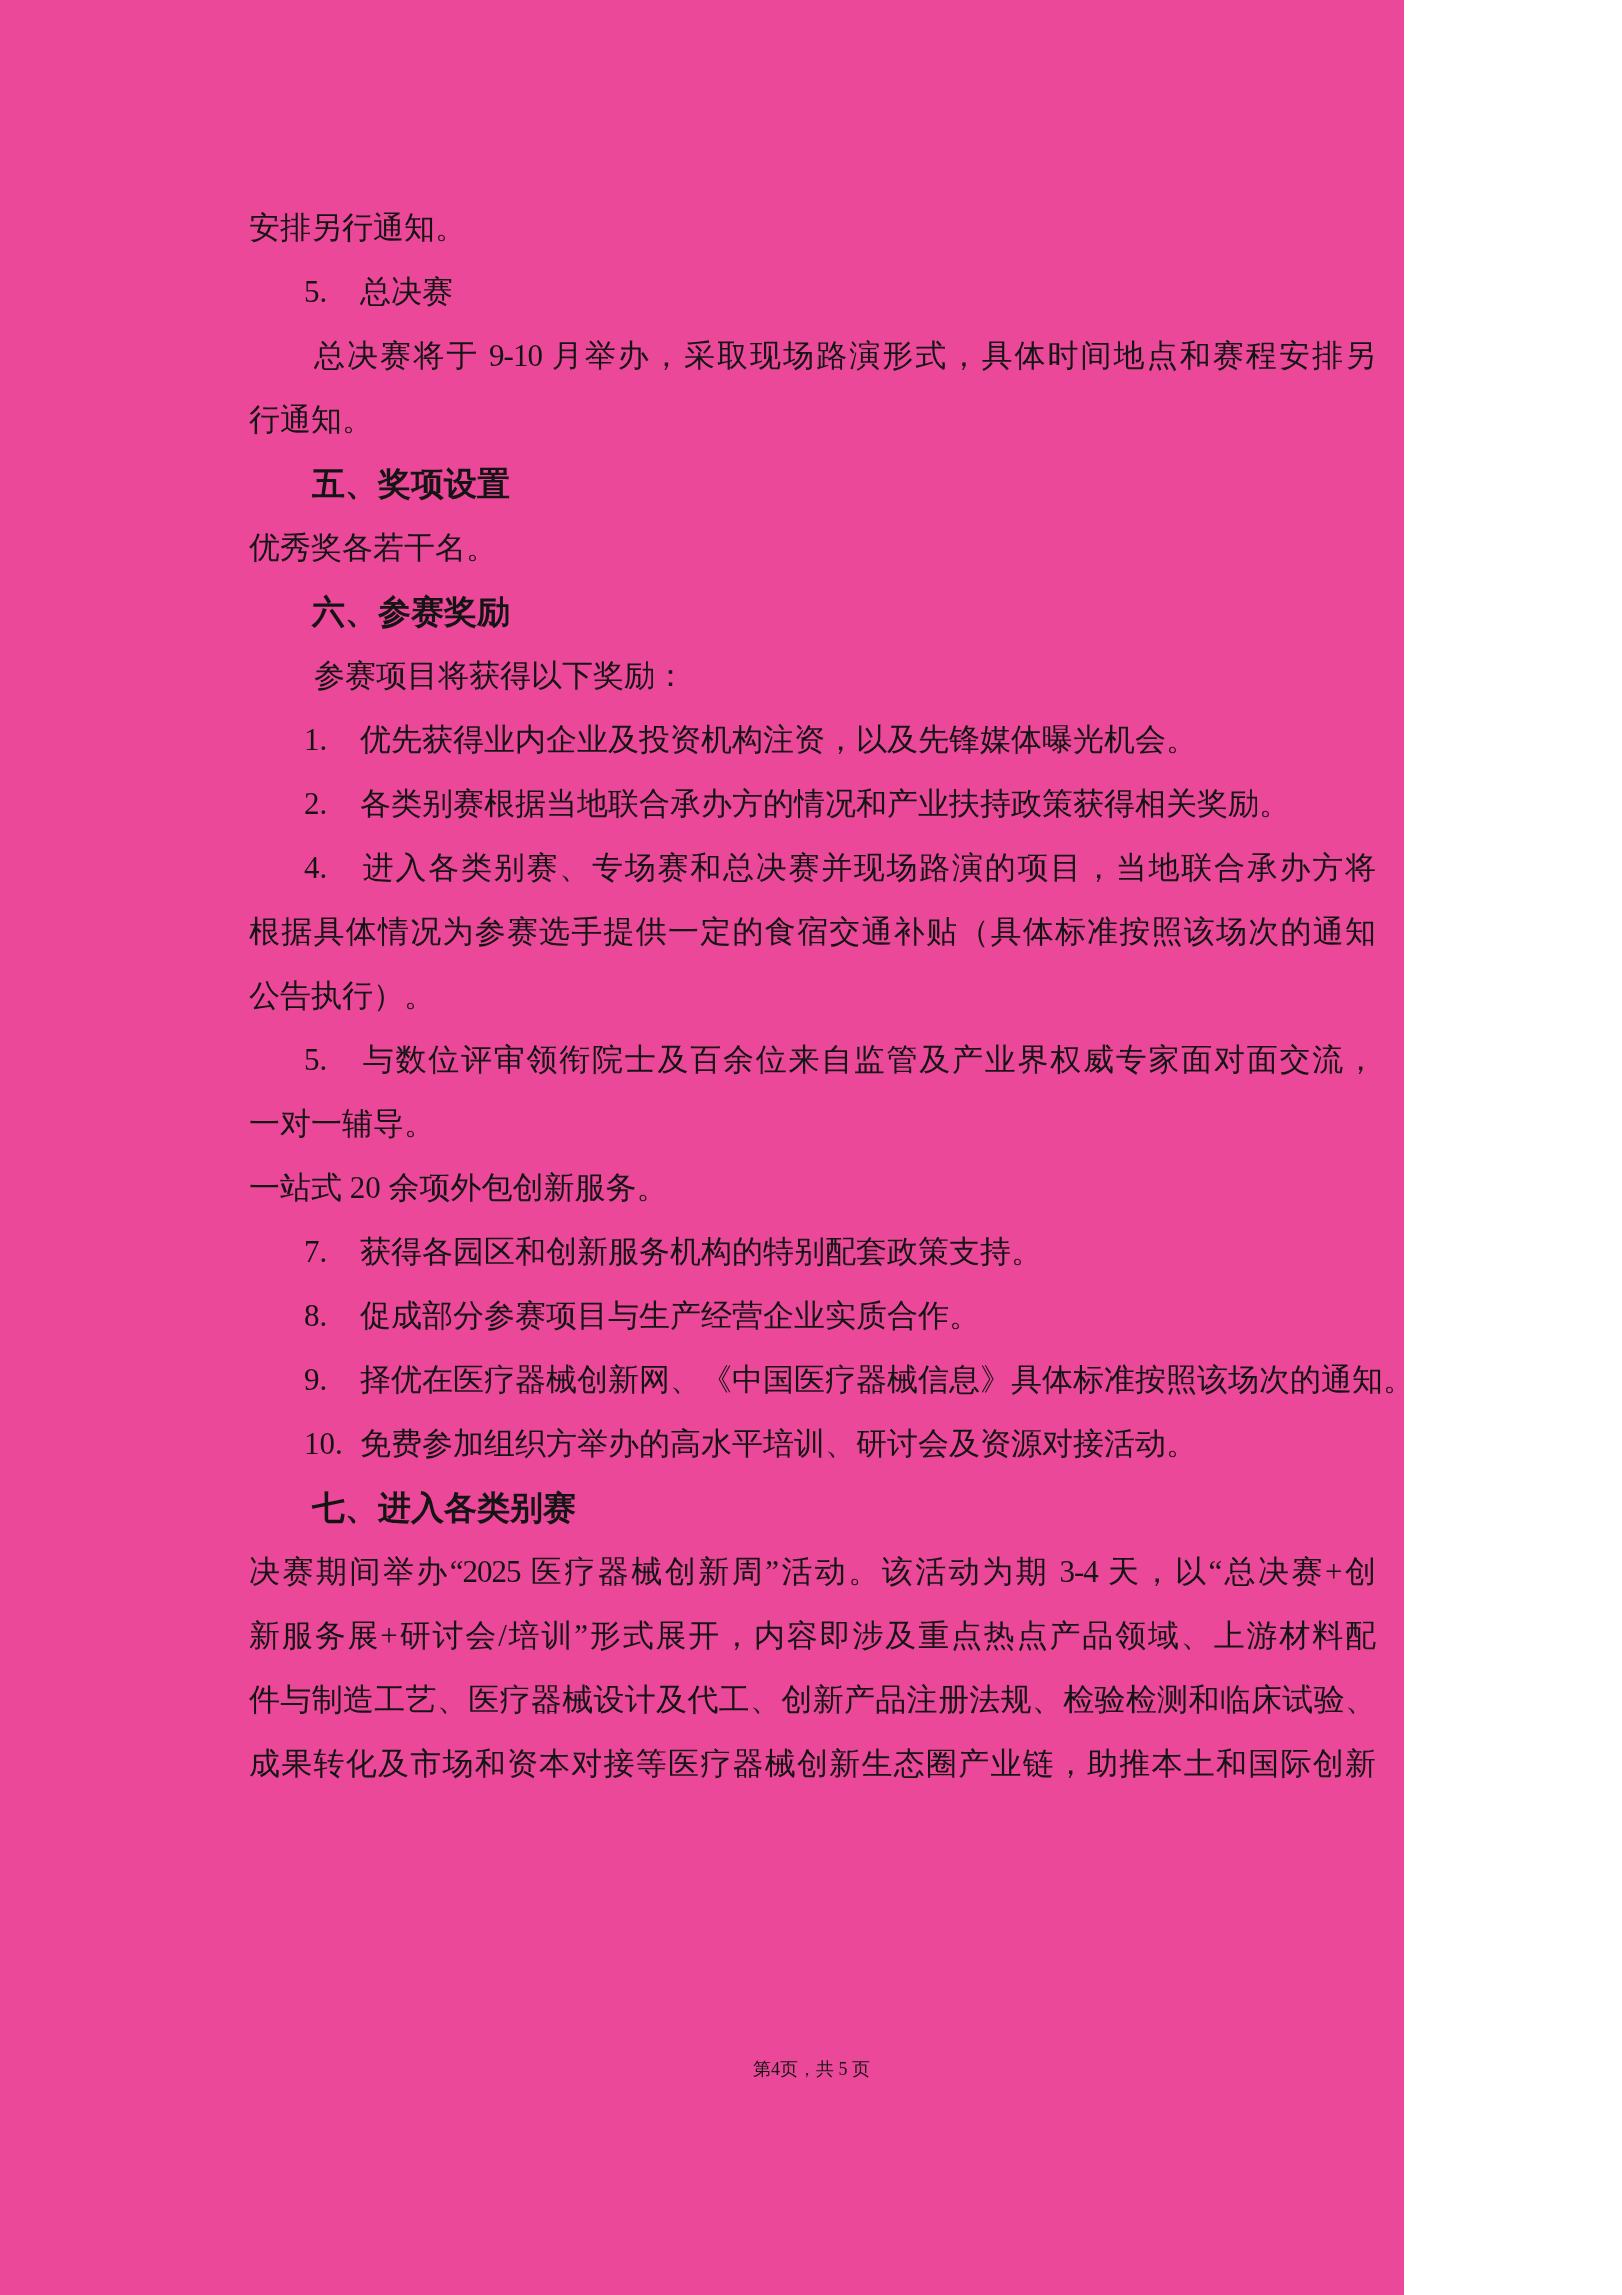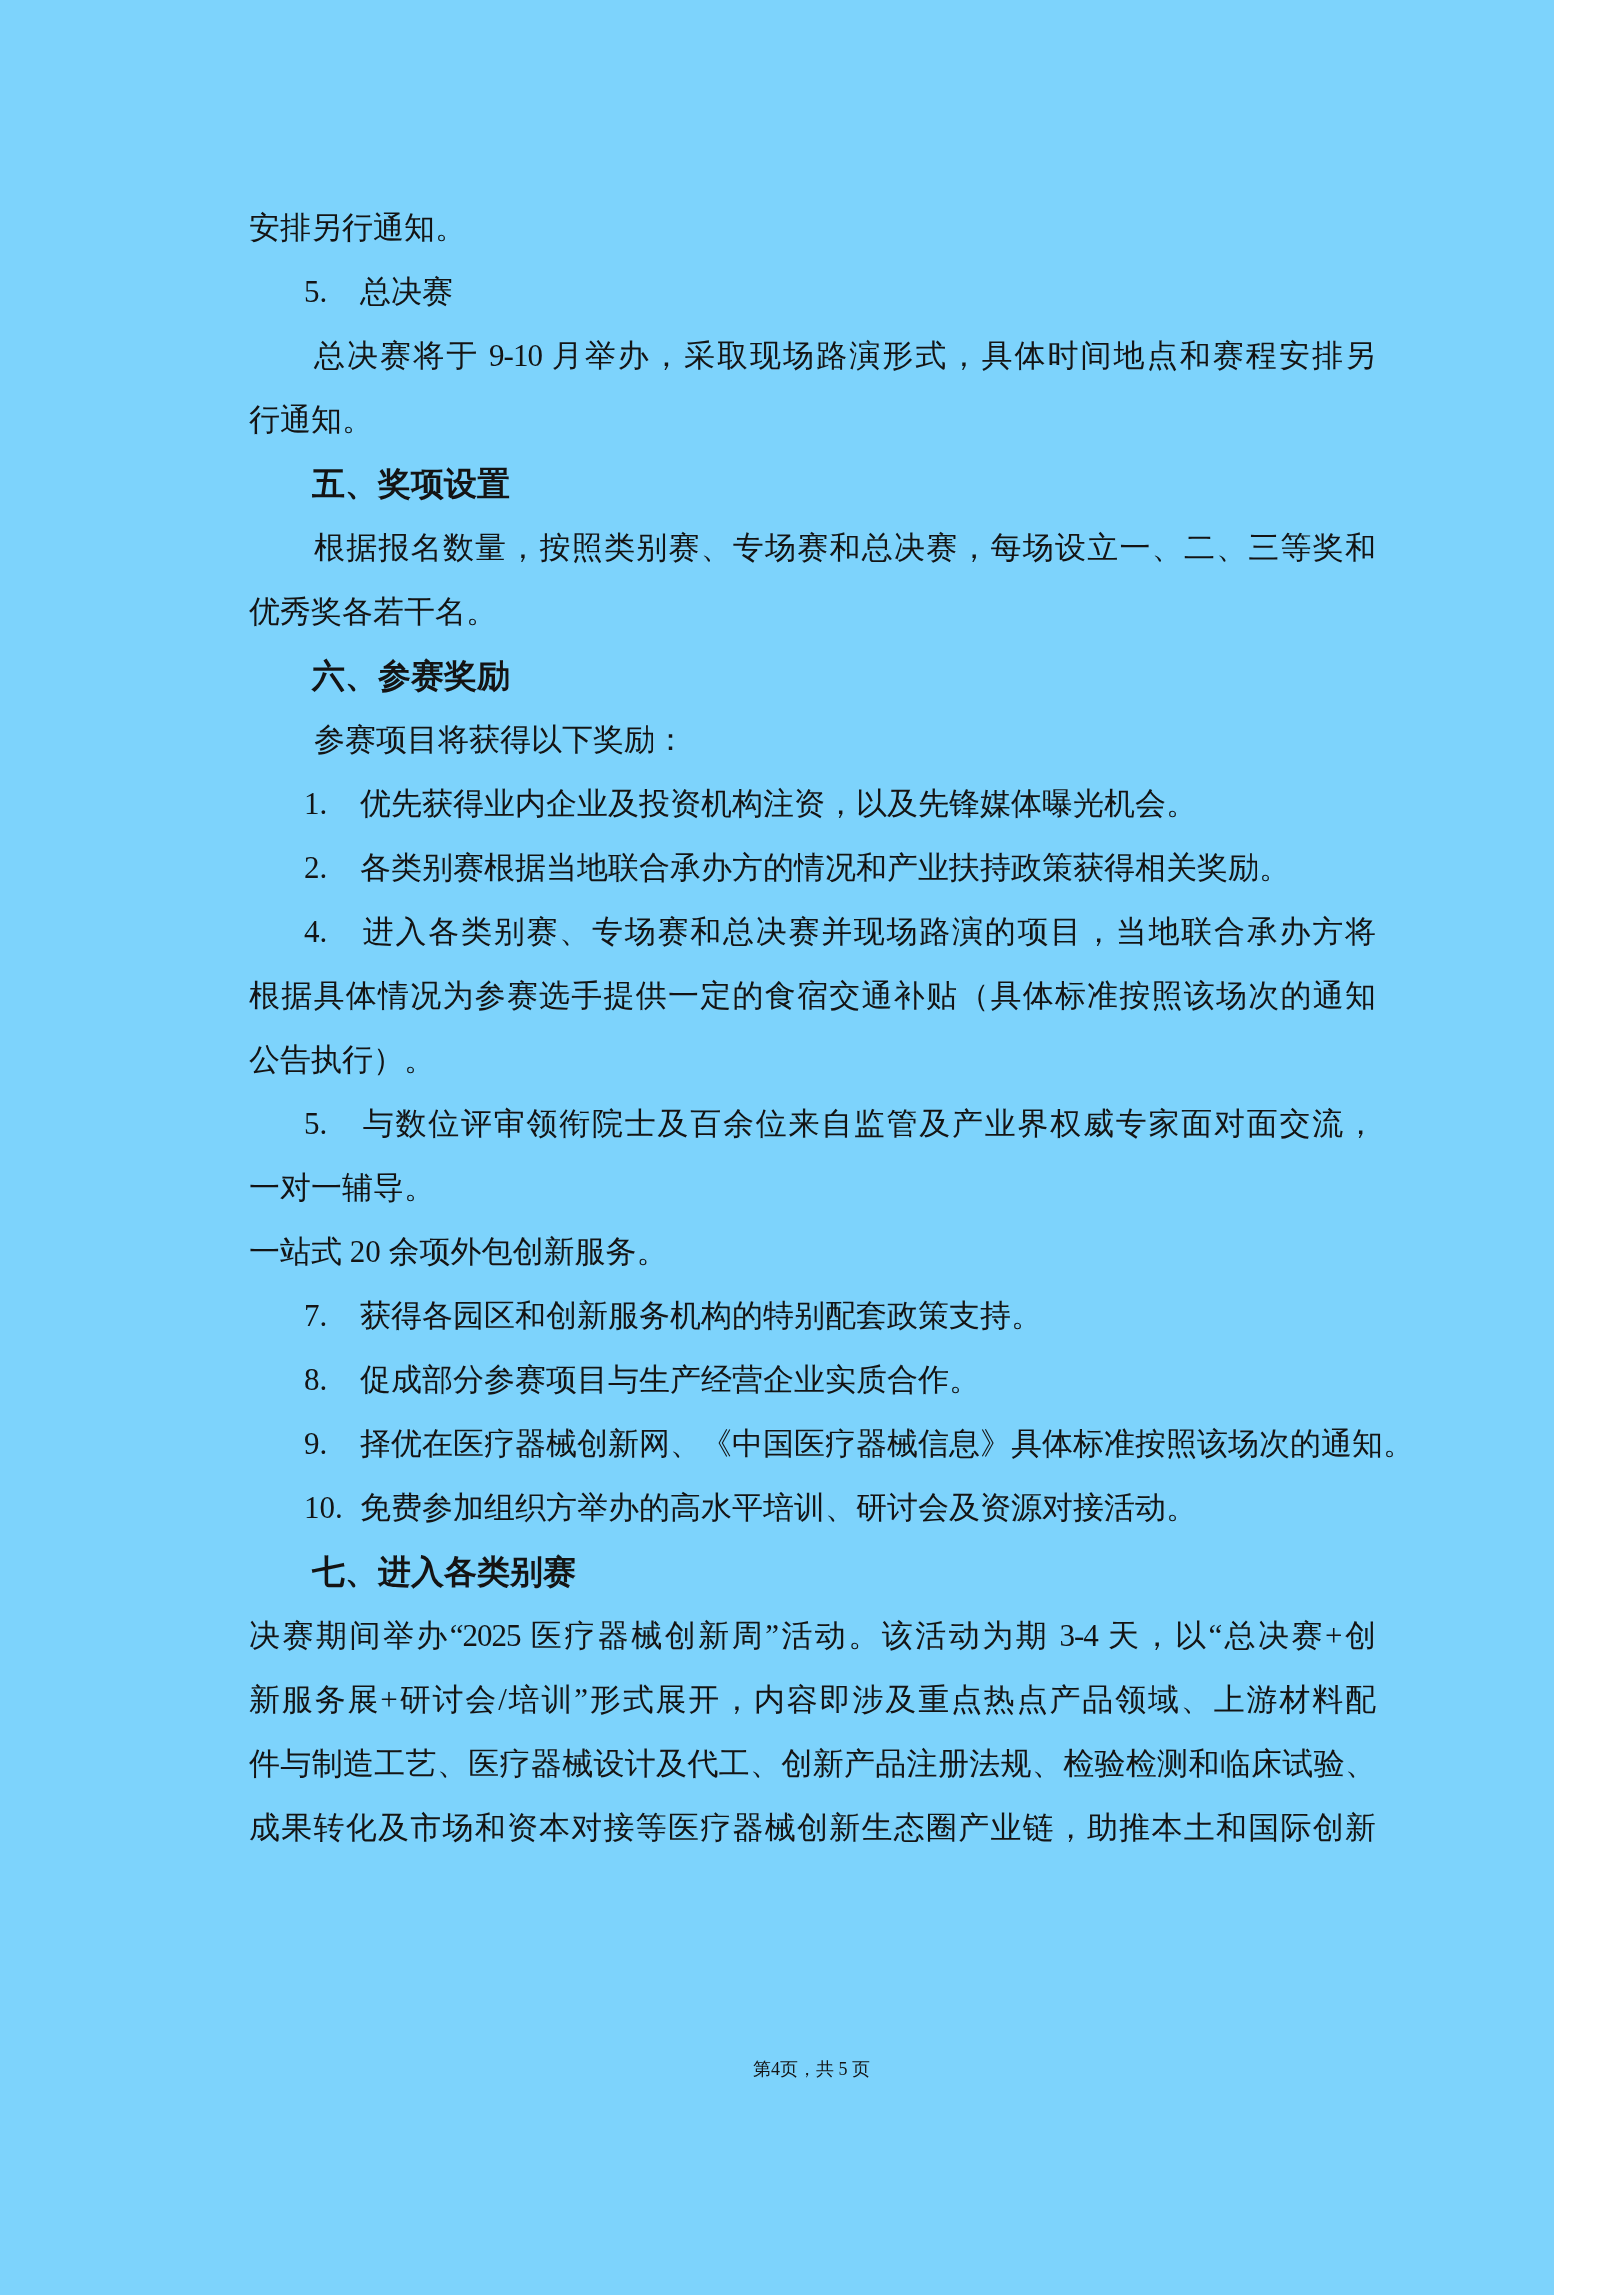--- a/index.html
+++ b/index.html
@@ -2,23 +2,23 @@
 <html style="font-size:10.5px"><head>
 <meta charset="utf-8">
 <style>
   html, body {
     margin: 0;
     padding: 0;
     background: #ffffff;
   }
   .page {
     position: relative;
-    width: 1554px;
+    width: 1404px;
     height: 2295px;
-    background: #7dd3fc;
+    background: #ec4899;
     overflow: hidden;
     font-family: "Liberation Serif", "DejaVu Serif", serif;
     color: #141414;
   }
   .content {
     position: absolute;
     left: 249px;
     top: 196px;
     width: 1126px;
   }
@@ -69,21 +69,20 @@
 
     <div class="line plain">安排另行通知。</div>
 
     <div class="line numbered"><span class="num">5.</span><span>总决赛</span></div>
 
     <div class="line para justify">总决赛将于 9-10 月举办，采取现场路演形式，具体时间地点和赛程安排另</div>
     <div class="line plain">行通知。</div>
 
     <div class="line heading">五、奖项设置</div>
 
-    <div class="line para justify">根据报名数量，按照类别赛、专场赛和总决赛，每场设立一、二、三等奖和</div>
     <div class="line plain">优秀奖各若干名。</div>
 
     <div class="line heading">六、参赛奖励</div>
 
     <div class="line para">参赛项目将获得以下奖励：</div>
 
     <div class="line numbered"><span class="num">1.</span><span>优先获得业内企业及投资机构注资，以及先锋媒体曝光机会。</span></div>
 
     <div class="line numbered"><span class="num">2.</span><span>各类别赛根据当地联合承办方的情况和产业扶持政策获得相关奖励。</span></div>
 

